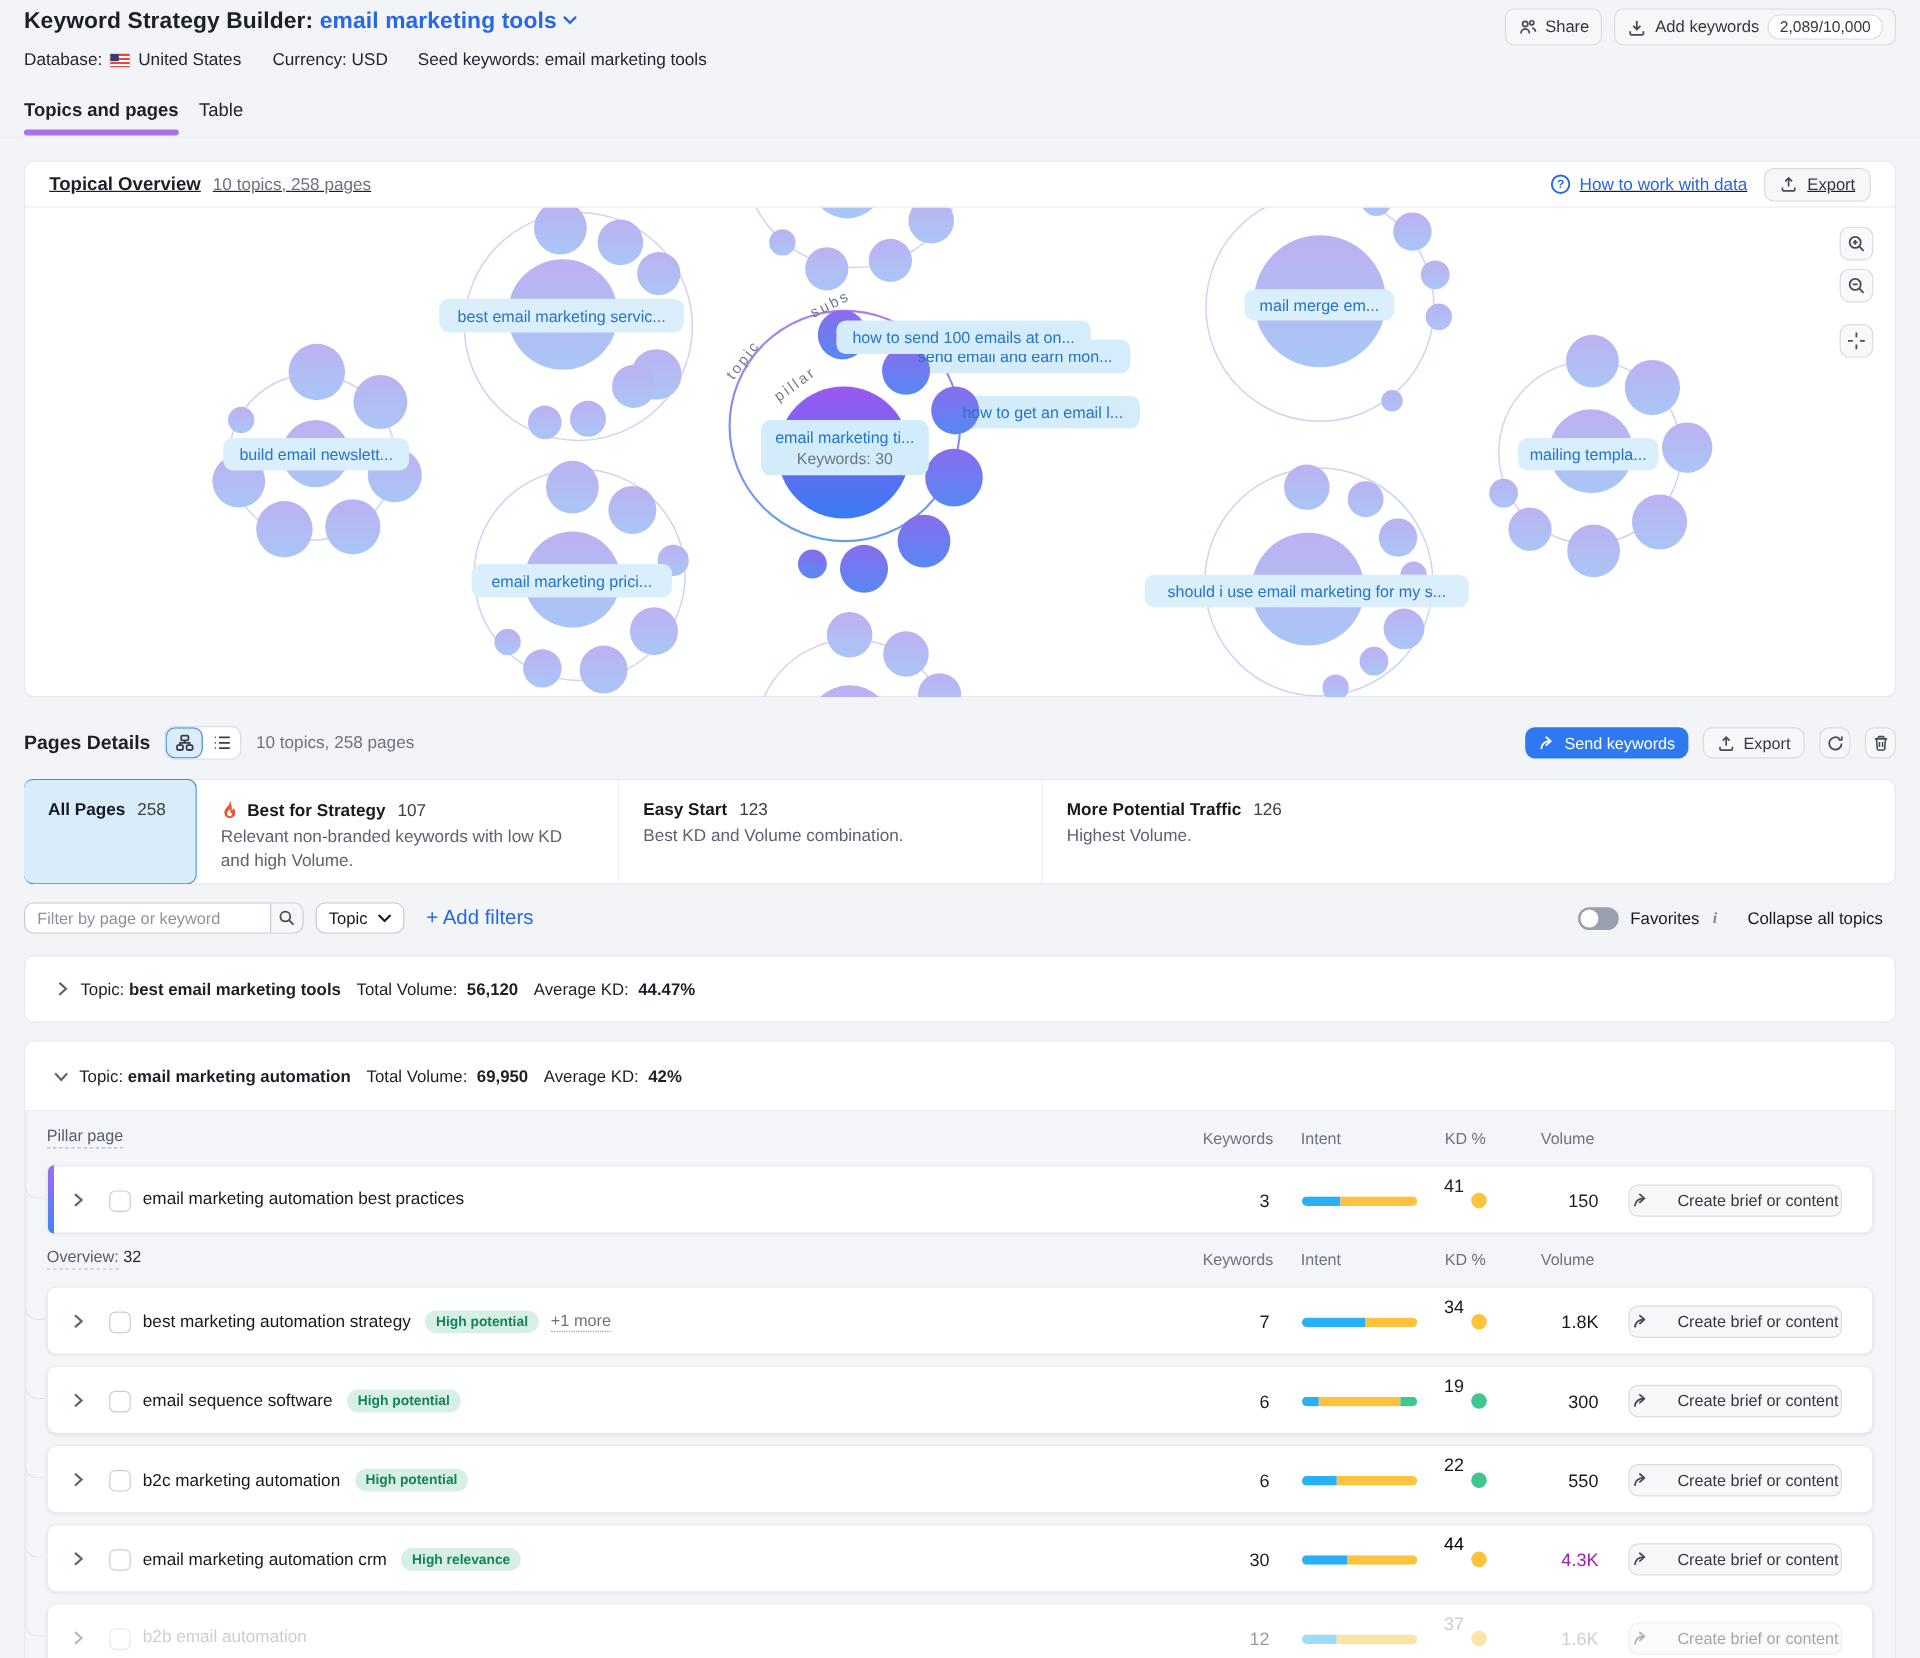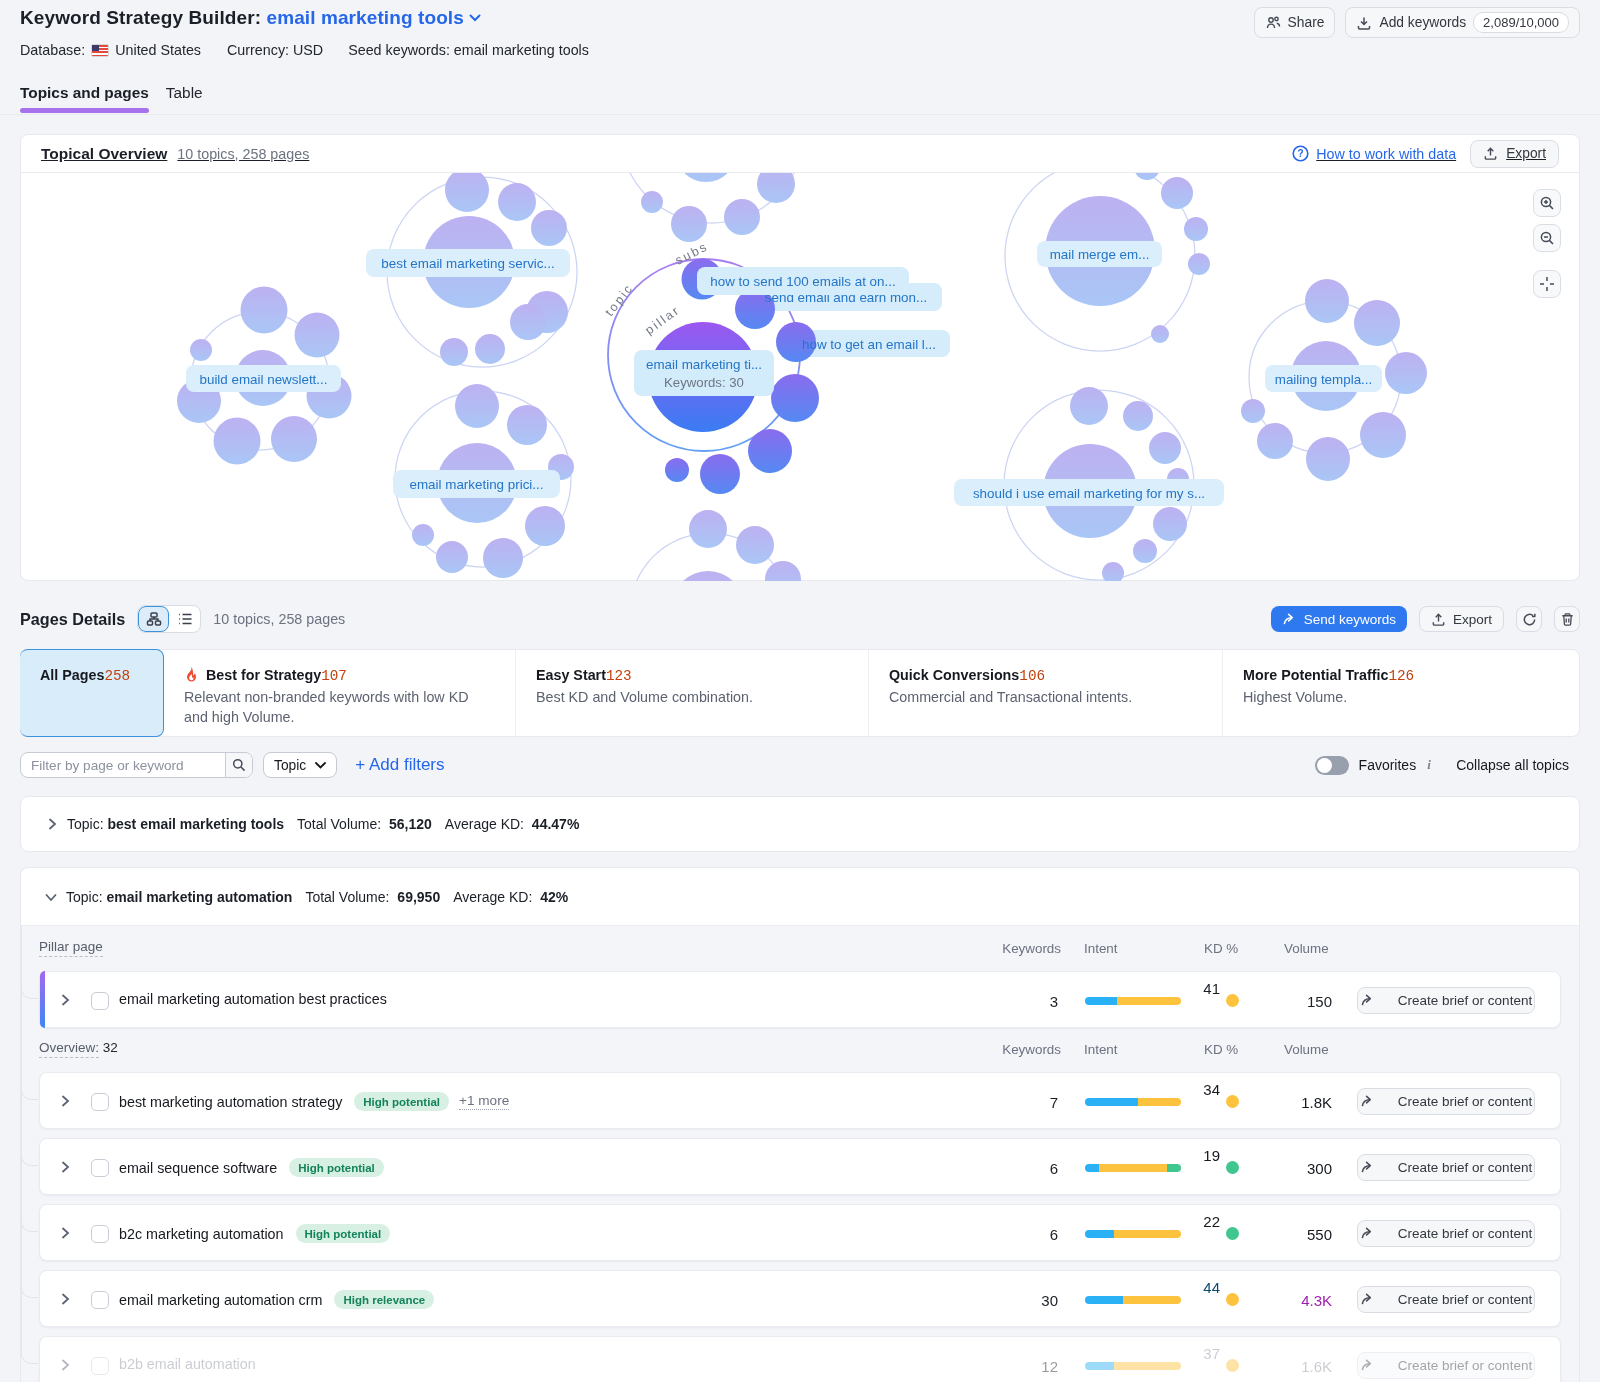--- a/index.html
+++ b/index.html
@@ -42,21 +42,21 @@
 #pd .cnt { margin-left:12px; font-size:14.3px; color:#6c7280; }
 #pdright { margin-left:auto; display:flex; gap:12px; align-items:center; }
 #sendkw { height:26px; background:#2e79f0; color:#fff; border-radius:8px; font-size:13.5px; display:flex; align-items:center; padding:0 11px; gap:7px; }
 #pdright .btn { height:26px; padding:0 11px; gap:7px; font-size:13.5px; }
 #pdright .sq { width:26px; padding:0; }
 
 
 #tc { left:20px; top:649px; width:1560px; height:88px; background:#fff; border:1px solid #e7e9ef; border-radius:8px; display:flex; }
 #tc .seg { position:relative; padding:16px 0 0 20px; border-left:1px solid #eceef2; flex:0 0 auto; }
 #tc .t { font-size:14.3px; font-weight:bold; color:#16191f; }
-#tc .n { font-size:14.3px; color:#c2410c; font-weight:normal;font-family:Liberation Mono, monospace; }
+#tc .n { font-size:14.3px; color:#404040; margin-left:10px; font-weight:normal; }
 #tc .d { font-size:14.3px; color:#5c6270; margin-top:4px; line-height:19.5px; }
 #allp { width:144px; background:#d9ecf9; border:1px solid #3b93dd; border-radius:8px; margin:-1px 0 -1px -1px; padding:16px 0 0 19px; }
 
 
 #fr { left:20px; top:752px; right:31px; display:flex; align-items:center; }
 #finput { width:233px; height:26px; background:#fff; border:1px solid #c6cad3; border-radius:8px; display:flex; align-items:center; overflow:hidden; }
 #finput .ph { flex:1; padding-left:10px; font-size:13.6px; color:#8b919e; }
 #finput .mag { width:27px; align-self:stretch; border-left:1px solid #c6cad3; display:flex; align-items:center; justify-content:center; background:#f6f7f9; }
 #topicdd { margin-left:10px; height:26px; background:#fff; border:1px solid #c6cad3; border-radius:8px; display:flex; align-items:center; padding:0 10px; gap:9px; font-size:13.8px; color:#16191f; }
 #addf { margin-left:18px; color:#2567e8; font-size:17px; }
@@ -346,24 +346,20 @@
     <div><svg style="display:inline-block;vertical-align:-2px;margin-right:7px" width="15" height="16" viewBox="0 0 15 16">
           <path d="M7.4 0.6c.5 2.2-.3 3.9-1.7 5.4C4.4 7.4 3 8.8 3 11c0 2.7 2 4.6 4.5 4.6S12 13.7 12 11c0-1.3-.4-2.6-1.1-3.7-.3 1-.9 1.7-1.8 2.1.4-2.9-.5-6.3-1.7-8.8z" fill="#ee4e33"></path>
           <path d="M7.5 14.2c-1.3 0-2.3-1-2.3-2.3 0-1 .6-1.7 1.2-2.4.4-.5.8-1 1-1.6.6 1.2.9 2.6.7 4.1l1.2-.6c.1.3.2.7.2 1-.1 1-.9 1.8-2 1.8z" fill="#fff"></path>
         </svg><span class="t">Best for Strategy</span><span class="n">107</span></div>
     <div class="d">Relevant non-branded keywords with low KD<br>and high Volume.</div>
   </div>
   <div class="seg" style="width:353px">
     <div><span class="t">Easy Start</span><span class="n">123</span></div>
     <div class="d">Best KD and Volume combination.</div>
   </div>
-  <div class="seg" style="width:354px">
-    <div><span class="t">Quick Conversions</span><span class="n">106</span></div>
-    <div class="d">Commercial and Transactional intents.</div>
-  </div>
   <div class="seg" style="width:356px">
     <div><span class="t">More Potential Traffic</span><span class="n">126</span></div>
     <div class="d">Highest Volume.</div>
   </div>
 </div>
 
 <div class="abs" id="fr">
   <div id="finput">
       <span class="ph">Filter by page or keyword</span>
       <span class="mag">
@@ -531,21 +527,21 @@
               <path d="M4 1.5L9 6l-5 4.5"></path>
             </svg>
           </span>
           <span class="cb"></span>
           <span class="rname">email marketing automation crm<span class="tag">High relevance</span></span>
           <span class="kwn">30</span>
           <div class="ibar">
             <span style="background:#2ab1f5;width:40%"></span>
             <span style="background:#fdc23e;width:60%"></span>
           </div>
-          <span class="kdn" style="color:#0c4a6e">44</span>
+          <span class="kdn" style="color:#000000">44</span>
           <span class="kdd" style="background:#fdc23e"></span>
           <span class="voln" style="color:#a21caf">4.3K</span>
           <div class="btn cbtn">
             <svg width="15" height="15" viewBox="0 0 16 16" fill="none" stroke="#464b55" stroke-width="1.6">
               <path d="M2.5 13c.5-4.5 3-7 8-7"></path>
               <path d="M7 2.5L11 6l-4 3.5" stroke-linejoin="round" stroke-linecap="round"></path>
             </svg>
             <span>Create brief or content</span>
           </div>
         </div>

